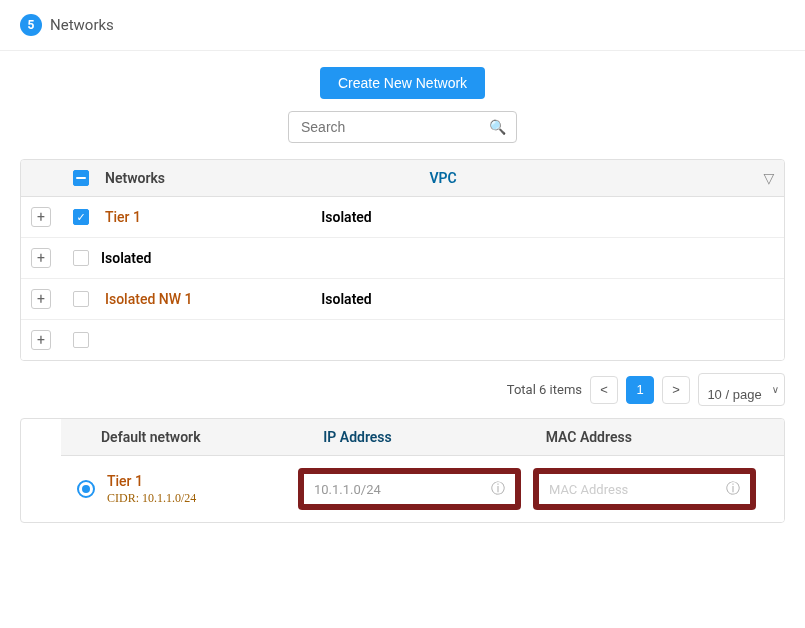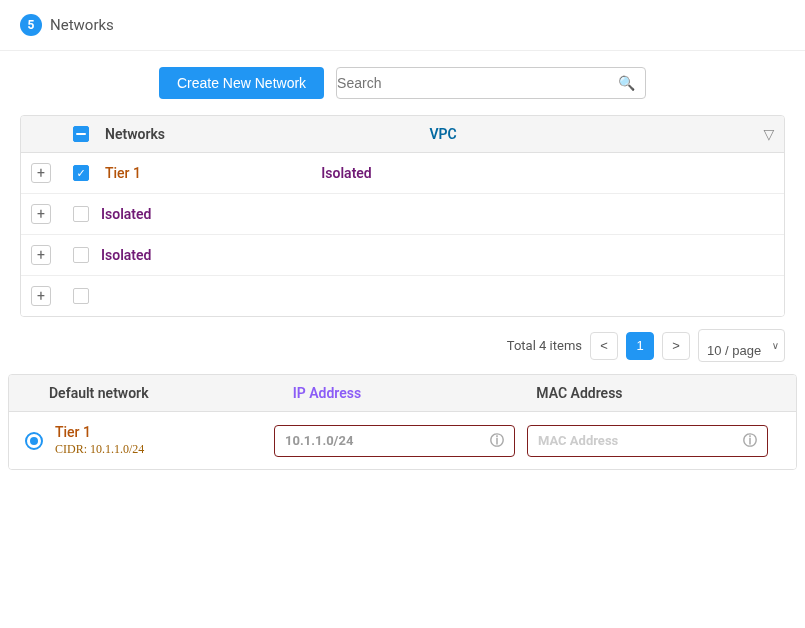--- a/index.html
+++ b/index.html
@@ -43,40 +43,41 @@
       color: #555;
     }
 
     
     .toolbar {
       display: flex;
       align-items: center;
       justify-content: center;
       padding: 16px 20px;
       gap: 12px;
+      flex-direction: column;
     }
     .btn-create {
       background: #2196f3;
       color: #fff;
       border: none;
       border-radius: 4px;
       padding: 8px 18px;
       font-size: 14px;
       cursor: pointer;
       white-space: nowrap;
     }
 
     .search-wrapper {
       position: relative;
       flex: 1;
       max-width: 310px;
     }
     .search-input {
       width: 100%;
-      padding: 7px 34px 7px 0;
+      padding: 7px 34px 7px 12px;
       border: 1px solid #ccc;
       border-radius: 4px;
       font-size: 14px;
       color: #999;
       outline: none;
     }
     .search-icon {
       position: absolute;
       right: 10px;
       top: 50%;
@@ -160,21 +161,21 @@
     .checkbox.header-checkbox::after {
       content: '';
       display: block;
       width: 10px;
       height: 2px;
       background: #fff;
       border-radius: 1px;
     }
 
     .network-name { color: #b45309; font-weight: 500; }
-    .guest-type { color: #701a75; }
+    .guest-type { color: #000000; }
     .vpc-val { color: #333; }
 
     
     .pagination-row {
       display: flex;
       align-items: center;
       justify-content: flex-end;
       padding: 12px 20px;
       gap: 8px;
     }
@@ -200,51 +201,53 @@
     .page-size-select {
       border: 1px solid #ddd;
       border-radius: 4px;
       padding: 13px 22px 3px 8px;
       font-size: 13px;
       color: #555;
       background: #fff;
       appearance: none;
       cursor: pointer;
       position: relative;
+      text-align: center;
     }
     .page-size-wrapper {
       position: relative;
       display: inline-flex;
       align-items: center;
     }
     .page-size-wrapper::after {
       content: '∨';
       position: absolute;
       right: 6px;
       font-size: 10px;
       color: #666;
       pointer-events: none;
     }
 
     
     .detail-panel {
       border: 1px solid #e0e0e0;
       border-radius: 4px;
-      margin: 0 8px;
+      margin: 0 20px;
       overflow: hidden;
+      padding-left: 40px;
     }
     .detail-header {
       display: flex;
       align-items: center;
       background: #f5f5f5;
       border-bottom: 1px solid #e0e0e0;
       padding: 10px 16px;
     }
     .detail-col-default { flex: 2; font-weight: 600; color: #444; padding-left: 24px; }
-    .detail-col-ip { flex: 2; font-weight: 600; color: #8b5cf6; }
+    .detail-col-ip { flex: 2; font-weight: 600; color: #0c4a6e; }
     .detail-col-mac { flex: 2; font-weight: 600; color: #444; }
 
     .detail-row {
       display: flex;
       align-items: center;
       padding: 12px 16px;
       background: #fff;
     }
     .detail-radio {
       width: 18px;
@@ -266,27 +269,26 @@
       border-radius: 50%;
     }
     .detail-network-info { flex: 2; }
     .detail-network-name { color: #b45309; font-weight: 500; font-size: 14px; }
     .detail-network-cidr { color: #a16207; font-size: 12px; margin-top: 2px; font-family: Liberation Serif, serif; }
 
     .input-with-icon {
       flex: 2;
       display: flex;
       align-items: center;
-      border: 1px solid #7f1d1d;
+      border: 6px solid #7f1d1d;
       border-radius: 4px;
       padding: 6px 10px;
       color: #999;
       font-size: 13px;
       margin-right: 12px;
-      font-weight: bold;
     }
     .input-with-icon .info-icon {
       margin-left: auto;
       color: #aaa;
       font-size: 14px;
     }
 
     .filter-icon {
       color: #888;
       font-size: 14px;
@@ -359,20 +361,23 @@
       <div class="col-filter"></div>
     </div>
 
     <div class="table-row">
       <div class="col-expand">
         <div class="expand-btn">+</div>
       </div>
       <div class="col-check">
         <div class="checkbox"></div>
       </div>
+      <div class="col-networks">
+        <span class="network-name">Isolated NW 1</span>
+      </div>
       <div class="col-guest">
         <span class="guest-type">Isolated</span>
       </div>
       <div class="col-vpc">
         <span class="vpc-val"></span>
       </div>
       <div class="col-filter"></div>
     </div>
 
     <div class="table-row">
@@ -383,21 +388,21 @@
         <div class="checkbox"></div>
       </div>
       <div class="col-vpc">
         <span class="vpc-val"></span>
       </div>
       <div class="col-filter"></div>
     </div>
   </div>
 
   <div class="pagination-row">
-    <span class="pagination-total">Total 4 items</span>
+    <span class="pagination-total">Total 6 items</span>
     <button class="pagination-btn">&lt;</button>
     <button class="pagination-btn active">1</button>
     <button class="pagination-btn">&gt;</button>
     <div class="page-size-wrapper">
       <select class="page-size-select">
         <option>10 / page</option>
         <option>20 / page</option>
         <option>50 / page</option>
       </select>
     </div>

